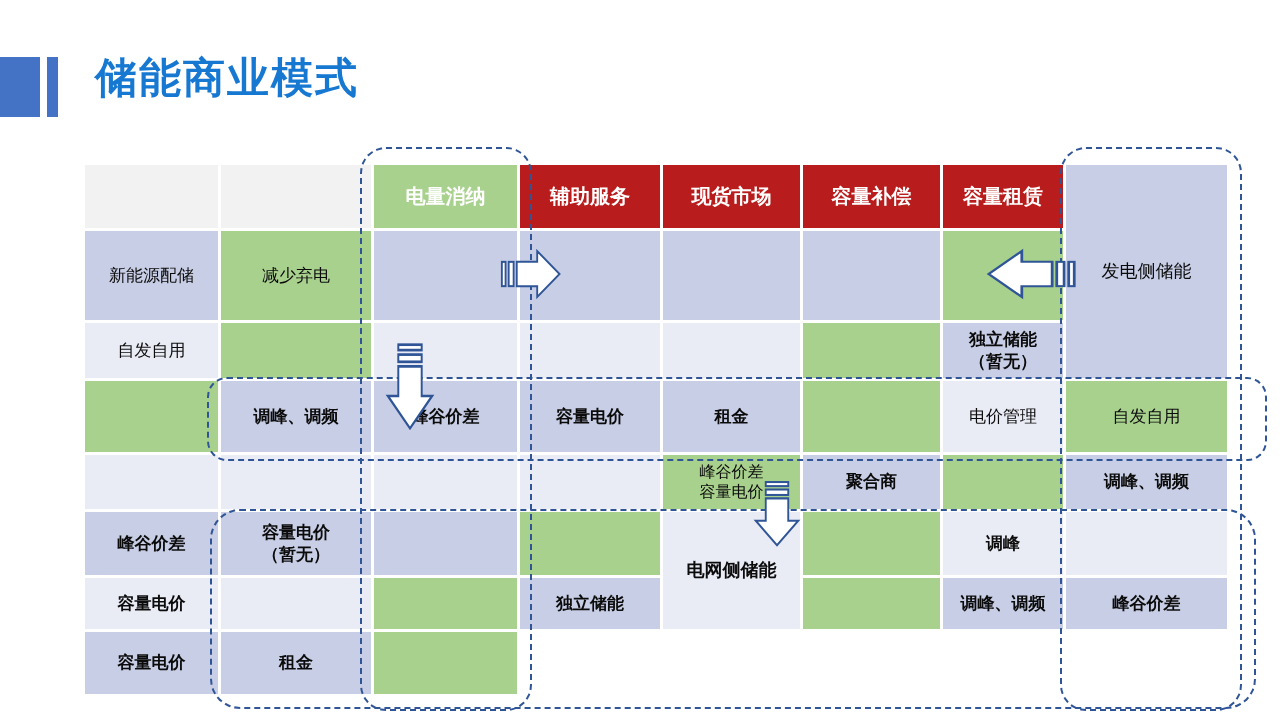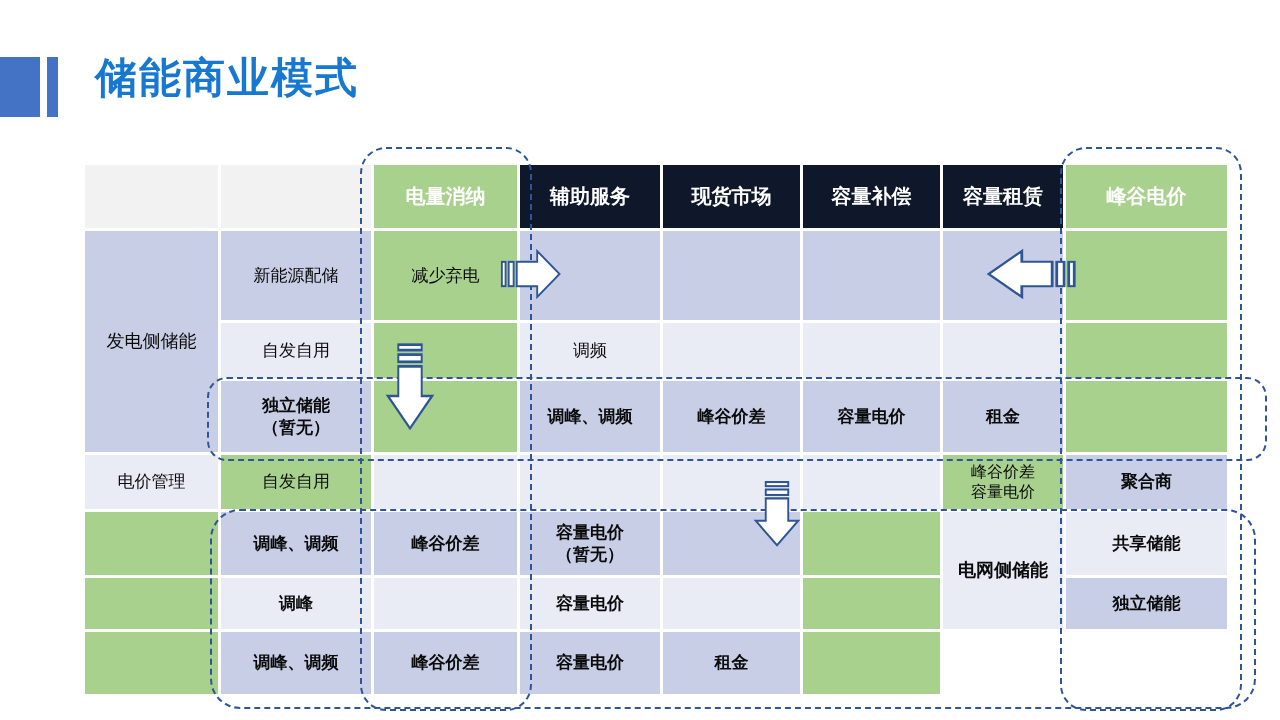--- a/index.html
+++ b/index.html
@@ -13,21 +13,21 @@
               color:#1778D2;letter-spacing:2px;}
 
   
   .tbl{position:absolute;left:85px;top:165px;display:grid;
        grid-template-columns:133px 150px 143px 140px 137px 137px 120px 161px;
        grid-template-rows:63px 89px 55px 71px 54px 63px 51px 62px;
        gap:3px;}
   .cell{display:flex;align-items:center;justify-content:center;text-align:center;
         font-size:17px;color:#0b0b0b;white-space:pre-line;line-height:1.25;padding:0 4px;box-sizing:border-box;}
   .hdre{background:#F2F2F2;}
-  .hdr{background:#0f172a;color:#ffffff;font-weight:bold;font-size:20px;}
+  .hdr{background:#b91c1c;color:#ffffff;font-weight:bold;font-size:20px;}
   .hdr-g{background:#A9D18E;}
   .g{background:#A9D18E;}
   .bd{background:#C8CEE5;}
   .bl{background:#E9EBF5;}
   .b{font-weight:bold;}
   .grp{font-size:18px;}
 
   
   .dash{position:absolute;border:2px dashed #2F5597;pointer-events:none;}
   .dash-a{left:360px;top:147px;width:168px;height:560px;border-radius:26px;}
@@ -55,35 +55,33 @@
 
   <div class="tbl">
 
     <div class="cell hdre"></div>
     <div class="cell hdre"></div>
     <div class="cell hdr hdr-g">电量消纳</div>
     <div class="cell hdr">辅助服务</div>
     <div class="cell hdr">现货市场</div>
     <div class="cell hdr">容量补偿</div>
     <div class="cell hdr">容量租赁</div>
-    <div class="cell hdr hdr-g">峰谷电价</div>
 
     <div class="cell grp bd" style="grid-row:span 3;">发电侧储能</div>
 
     <div class="cell bd">新能源配储</div>
     <div class="cell g">减少弃电</div>
     <div class="cell bd"></div>
     <div class="cell bd"></div>
     <div class="cell bd"></div>
     <div class="cell bd"></div>
     <div class="cell g"></div>
 
     <div class="cell bl">自发自用</div>
     <div class="cell g"></div>
-    <div class="cell bl">调频</div>
     <div class="cell bl"></div>
     <div class="cell bl"></div>
     <div class="cell bl"></div>
     <div class="cell g"></div>
 
     <div class="cell bd b">独立储能
 （暂无）</div>
     <div class="cell g"></div>
     <div class="cell bd b">调峰、调频</div>
     <div class="cell bd b">峰谷价差</div>
@@ -105,21 +103,20 @@
     <div class="cell g"></div>
     <div class="cell bd b">调峰、调频</div>
     <div class="cell bd b">峰谷价差</div>
     <div class="cell bd b">容量电价
 （暂无）</div>
     <div class="cell bd b"></div>
     <div class="cell g"></div>
 
     <div class="cell grp bl b" style="grid-row:span 2;">电网侧储能</div>
 
-    <div class="cell bl b">共享储能</div>
     <div class="cell g"></div>
     <div class="cell bl b">调峰</div>
     <div class="cell bl b"></div>
     <div class="cell bl b">容量电价</div>
     <div class="cell bl b"></div>
     <div class="cell g"></div>
 
     <div class="cell bd b">独立储能</div>
     <div class="cell g"></div>
     <div class="cell bd b">调峰、调频</div>

